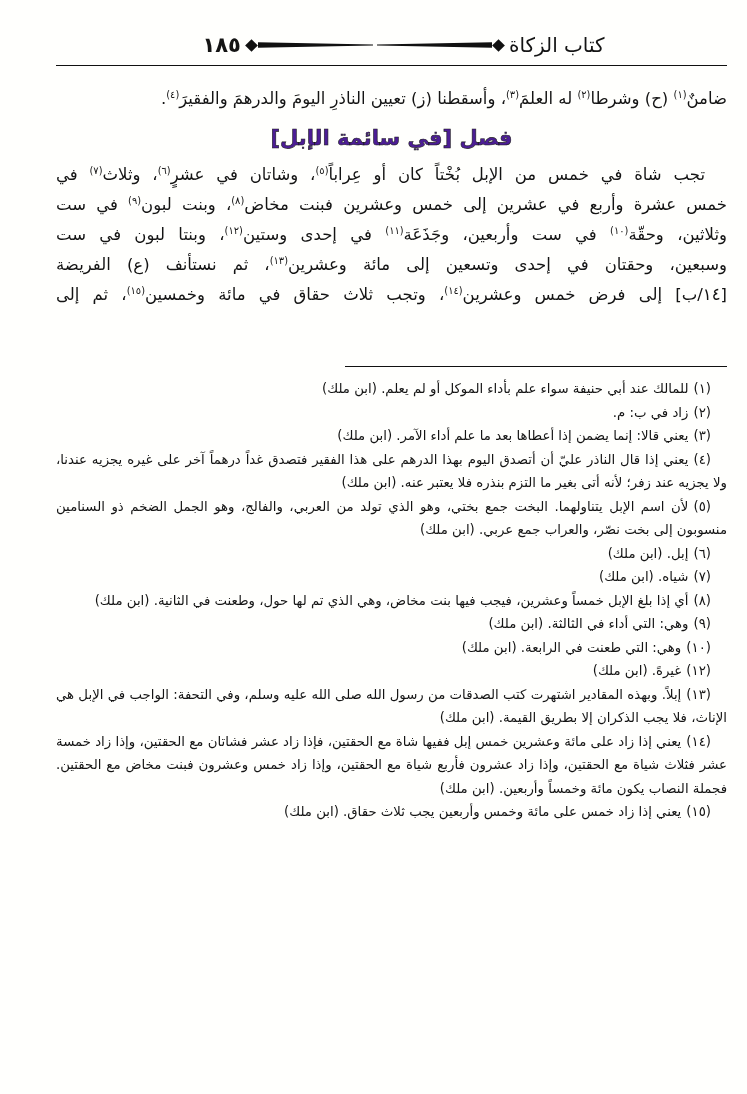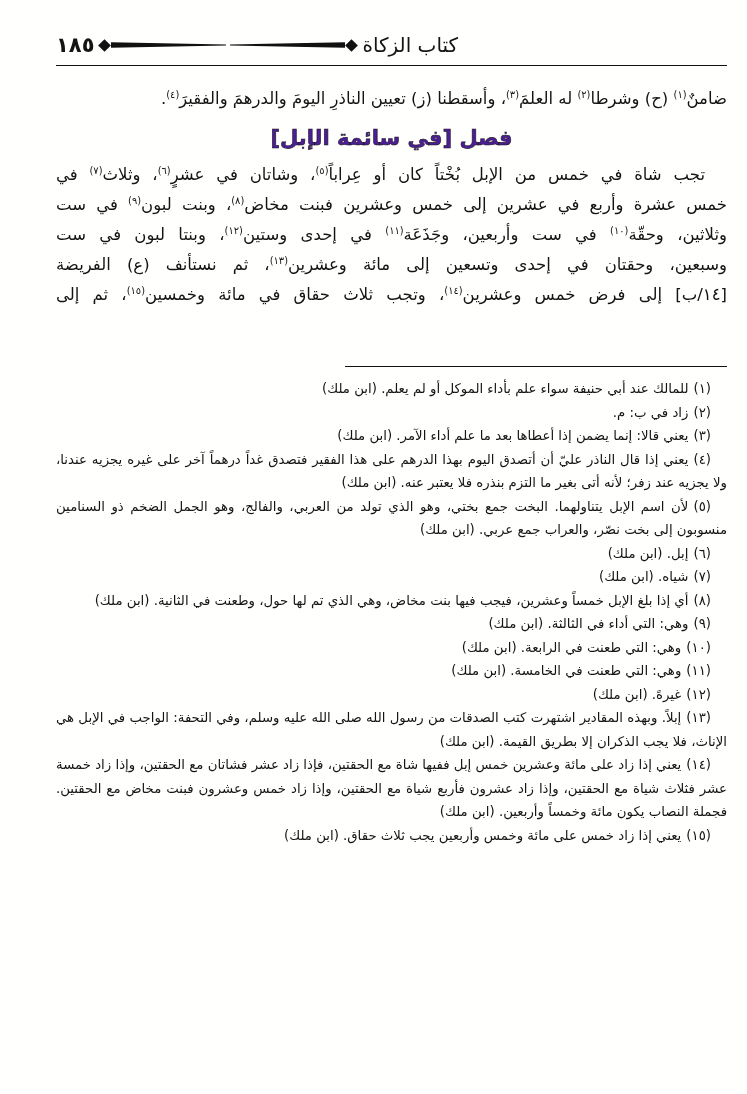--- a/index.html
+++ b/index.html
@@ -10,23 +10,24 @@
     background:#fffffd;
     overflow:hidden;
     font-family:"DejaVu Sans", sans-serif;
     color:#141414;
     direction:rtl;
   }
   .page-inner{padding:30px 20px 0 56px;}
 
   
   .header{
-    display:flex;align-items:center;justify-content:flex-start;
+    display:flex;align-items:center;justify-content:center;
     direction:ltr; 
     height:30px;
+    margin-left:24px;
   }
   .hdr-left,.hdr-right{display:flex;align-items:center;gap:4px;}
   .page-number{
     font-size:21px;font-weight:bold;direction:rtl;letter-spacing:1px;
   }
   .book-title{
     font-size:20px;font-weight:normal;direction:rtl;
   }
   .ornament{display:block;}
   .header-rule{
@@ -107,21 +108,20 @@
       <div class="footnote"><span class="fn-num">(١)</span><span>للمالك عند أبي حنيفة سواء علم بأداء الموكل أو لم يعلم. (ابن ملك)</span></div>
       <div class="footnote"><span class="fn-num">(٢)</span><span>زاد في ب: م.</span></div>
       <div class="footnote"><span class="fn-num">(٣)</span><span>يعني قالا: إنما يضمن إذا أعطاها بعد ما علم أداء الآمر. (ابن ملك)</span></div>
       <div class="footnote"><span class="fn-num">(٤)</span><span>يعني إذا قال الناذر عليّ أن أتصدق اليوم بهذا الدرهم على هذا الفقير فتصدق غداً درهماً آخر على غيره يجزيه عندنا، ولا يجزيه عند زفر؛ لأنه أتى بغير ما التزم بنذره فلا يعتبر عنه. (ابن ملك)</span></div>
       <div class="footnote"><span class="fn-num">(٥)</span><span>لأن اسم الإبل يتناولهما. البخت جمع بختي، وهو الذي تولد من العربي، والفالج، وهو الجمل الضخم ذو السنامين منسوبون إلى بخت نصّر، والعراب جمع عربي. (ابن ملك)</span></div>
       <div class="footnote"><span class="fn-num">(٦)</span><span>إبل. (ابن ملك)</span></div>
       <div class="footnote"><span class="fn-num">(٧)</span><span>شياه. (ابن ملك)</span></div>
       <div class="footnote"><span class="fn-num">(٨)</span><span>أي إذا بلغ الإبل خمساً وعشرين، فيجب فيها بنت مخاض، وهي الذي تم لها حول، وطعنت في الثانية. (ابن ملك)</span></div>
       <div class="footnote"><span class="fn-num">(٩)</span><span>وهي: التي أداء في الثالثة. (ابن ملك)</span></div>
       <div class="footnote"><span class="fn-num">(١٠)</span><span>وهي: التي طعنت في الرابعة. (ابن ملك)</span></div>
-      <div class="footnote"><span class="fn-num">(١١)</span><span>وهي: التي طعنت في الخامسة. (ابن ملك)</span></div>
       <div class="footnote"><span class="fn-num">(١٢)</span><span>غيرهً. (ابن ملك)</span></div>
       <div class="footnote"><span class="fn-num">(١٣)</span><span>إبلاً. وبهذه المقادير اشتهرت كتب الصدقات من رسول الله صلى الله عليه وسلم، وفي التحفة: الواجب في الإبل هي الإناث، فلا يجب الذكران إلا بطريق القيمة. (ابن ملك)</span></div>
       <div class="footnote"><span class="fn-num">(١٤)</span><span>يعني إذا زاد على مائة وعشرين خمس إبل ففيها شاة مع الحقتين، فإذا زاد عشر فشاتان مع الحقتين، وإذا زاد خمسة عشر فثلاث شياة مع الحقتين، وإذا زاد عشرون فأربع شياة مع الحقتين، وإذا زاد خمس وعشرون فبنت مخاض مع الحقتين. فجملة النصاب يكون مائة وخمساً وأربعين. (ابن ملك)</span></div>
       <div class="footnote"><span class="fn-num">(١٥)</span><span>يعني إذا زاد خمس على مائة وخمس وأربعين يجب ثلاث حقاق. (ابن ملك)</span></div>
     </div>
 
   </div>
 </div>
 
 </body></html>

